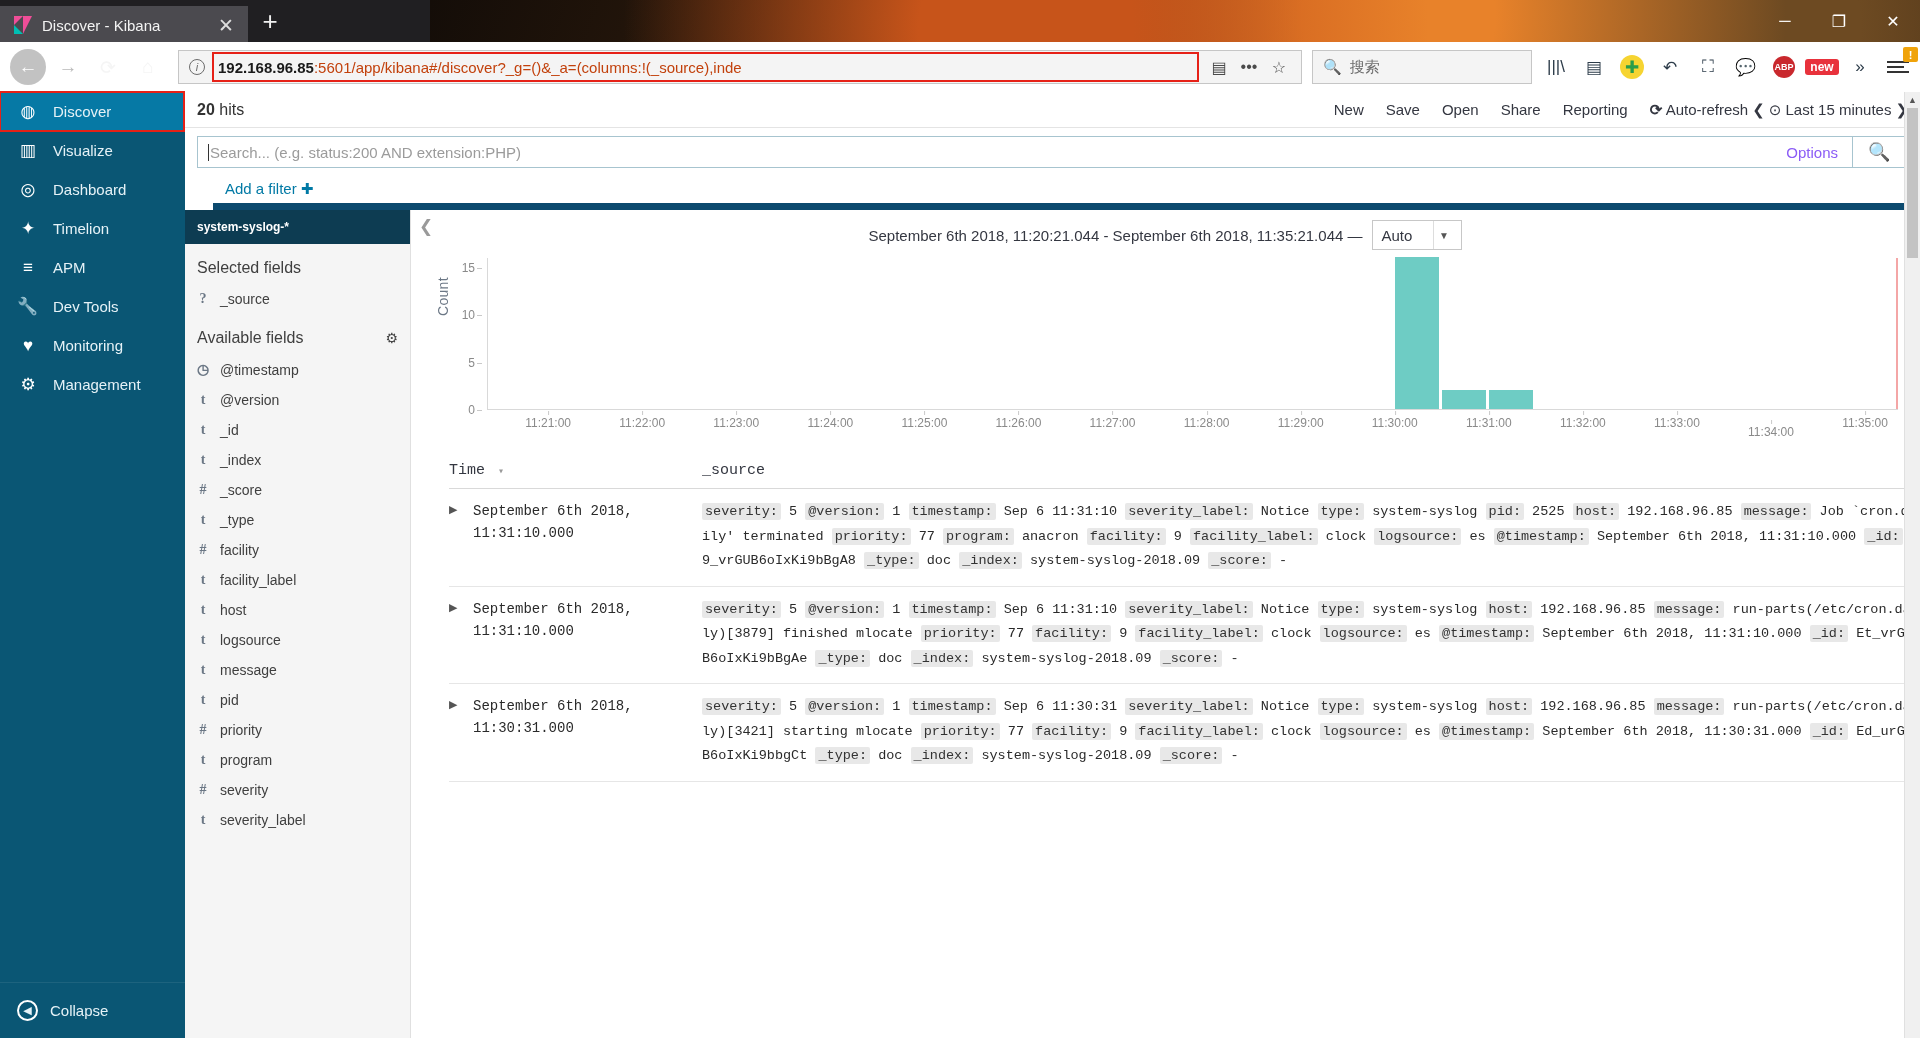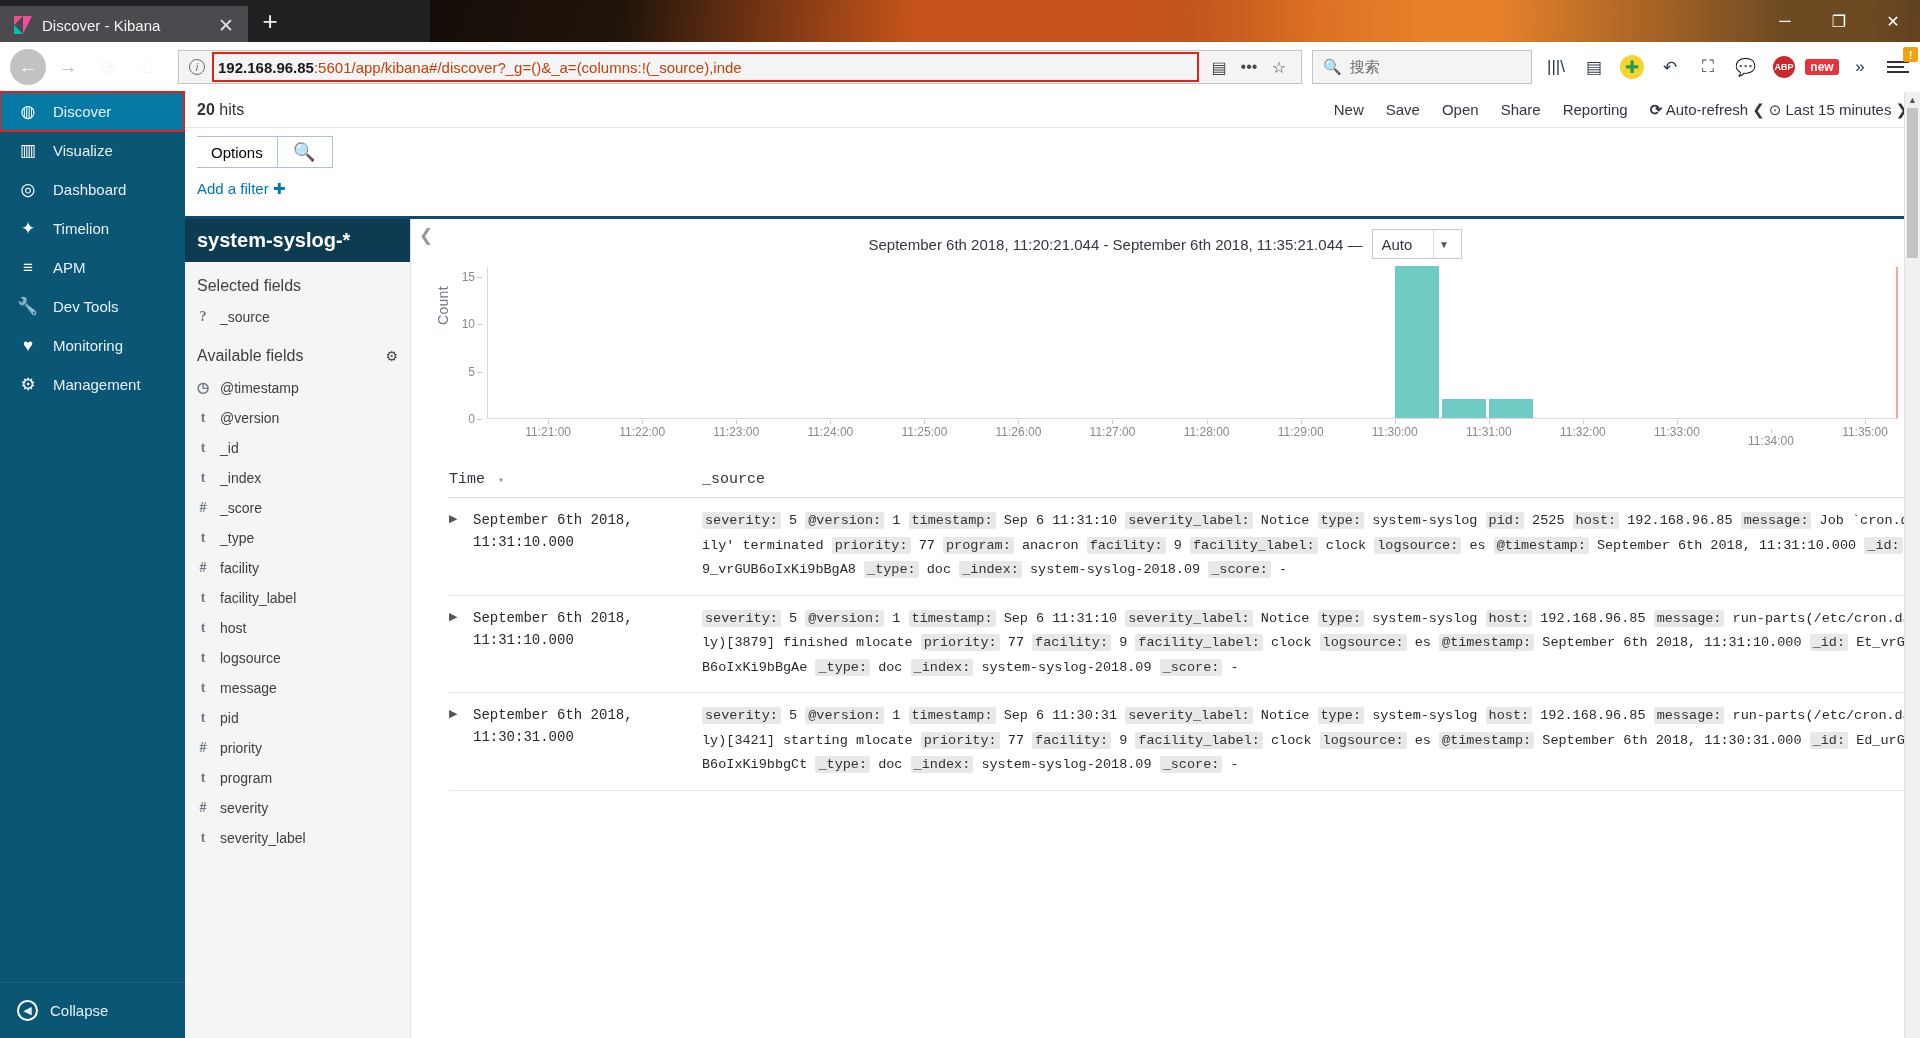--- a/index.html
+++ b/index.html
@@ -177,40 +177,40 @@
   .k-time .arrow { color:#343741; font-size:15px; cursor:pointer; }
 
   .k-searchrow { padding:8px 12px 8px 12px; display:flex; gap:0; }
   .k-searchbox {
     flex:1; height:32px; border:1px solid #a7c4cf; border-right:none;
     display:flex; align-items:center; padding:0 10px;
     font-size:15px; color:#9b9b9b; background:#fff;
     position:relative;
   }
   .k-caret { width:1px; height:17px; background:#333; margin-right:1px; }
-  .k-options { color:#000000; font-size:15px; align-self:center;
+  .k-options { color:#8b5cf6; font-size:15px; align-self:center;
     padding:0 14px; height:32px; display:flex; align-items:center;
     border:1px solid #a7c4cf; border-left:none; border-right:none; cursor:pointer;}
   .k-searchbtn {
     width:56px; height:32px; border:1px solid #a7c4cf;
     display:flex; align-items:center; justify-content:center;
     color:#0079a5; font-size:18px; cursor:pointer; background:#fff;
   }
-  .k-filterrow { padding:4px 12px 18px 12px; border-bottom:3px solid #0c4a6e; }
+  .k-filterrow { padding:4px 12px 5px 12px; border-bottom:7px solid #0c4a6e;margin-left:28px; }
   .k-addfilter { color:#0079a5; font-size:15px; cursor:pointer; }
 
   .k-body { flex:1; display:flex; min-height:0; }
 
   .k-fields {
     width:226px; flex:none; background:#f5f5f5;
     border-right:1px solid #e0e0e0; overflow:hidden;
     display:flex; flex-direction:column;
   }
   .k-index {
-    background:#0d3c52; color:#fff; font-size:20px; font-weight:700;
+    background:#0d3c52; color:#fff; font-size:12px; font-weight:700;
     padding:10px 12px;
   }
   .k-fieldgroup-title { font-size:16px; color:#3f3f3f; padding:15px 12px 7px 12px;
      display:flex; align-items:center; }
   .k-gear { margin-left:auto; color:#444; font-size:14px; cursor:pointer; }
   .k-field { display:flex; align-items:center; gap:11px; padding:7px 12px; font-size:14px;
      color:#3f3f3f; cursor:pointer; }
   .k-ftype { width:12px; text-align:center; color:#6b7785; font-weight:700;
      font-family:"Liberation Serif", serif; font-size:14px; flex:none; }
 
@@ -422,20 +422,24 @@
             <span style="color:#343741;">
               <span>⊙</span>
               <span>Last 15 minutes</span>
             </span>
             <span class="arrow">❯</span>
           </span>
         </span>
       </div>
 
       <div class="k-searchrow">
+        <div class="k-searchbox">
+          <span class="k-caret"></span>
+          <span>Search... (e.g. status:200 AND extension:PHP)</span>
+        </div>
         <div class="k-options">Options</div>
         <div class="k-searchbtn">
           <span>🔍</span>
         </div>
       </div>
 
       <div class="k-filterrow">
         <span class="k-addfilter">
           <span>Add a filter</span>
           <span>✚</span>

